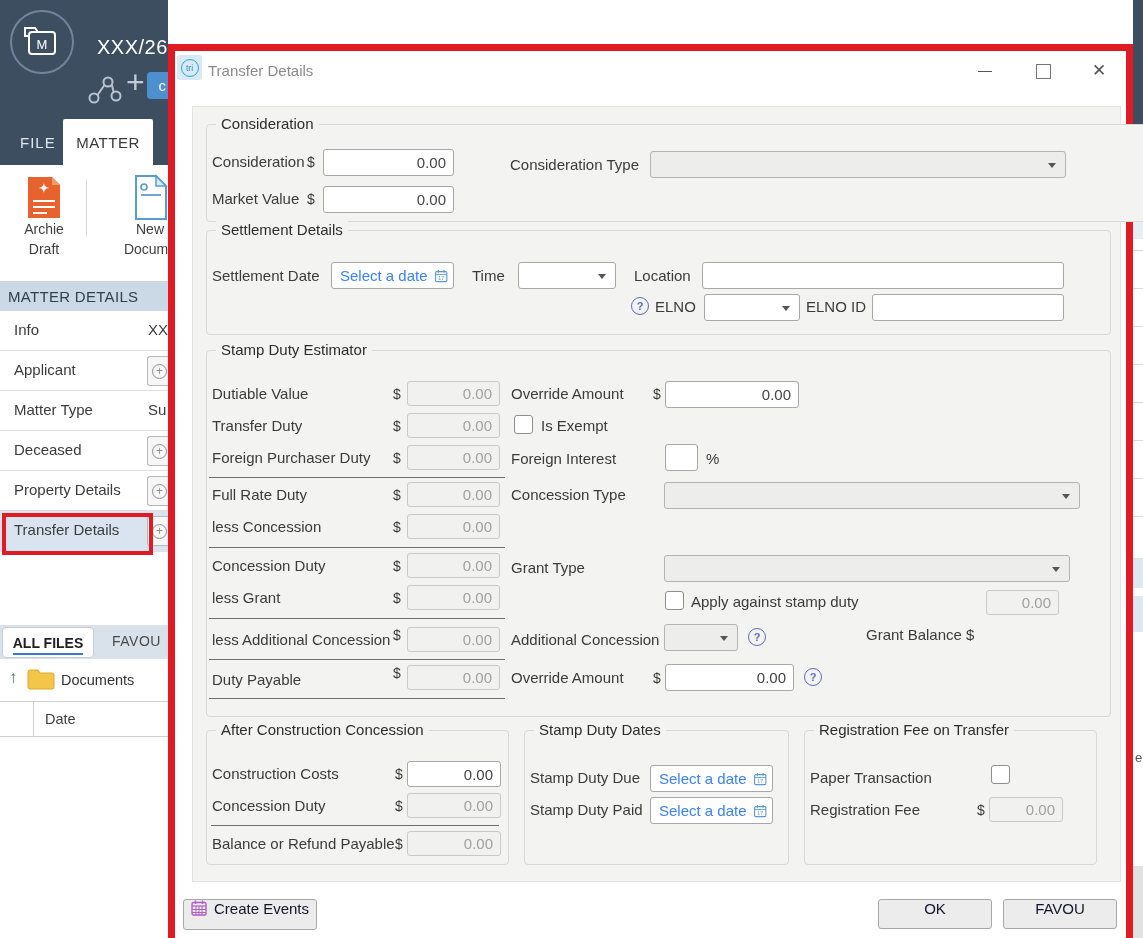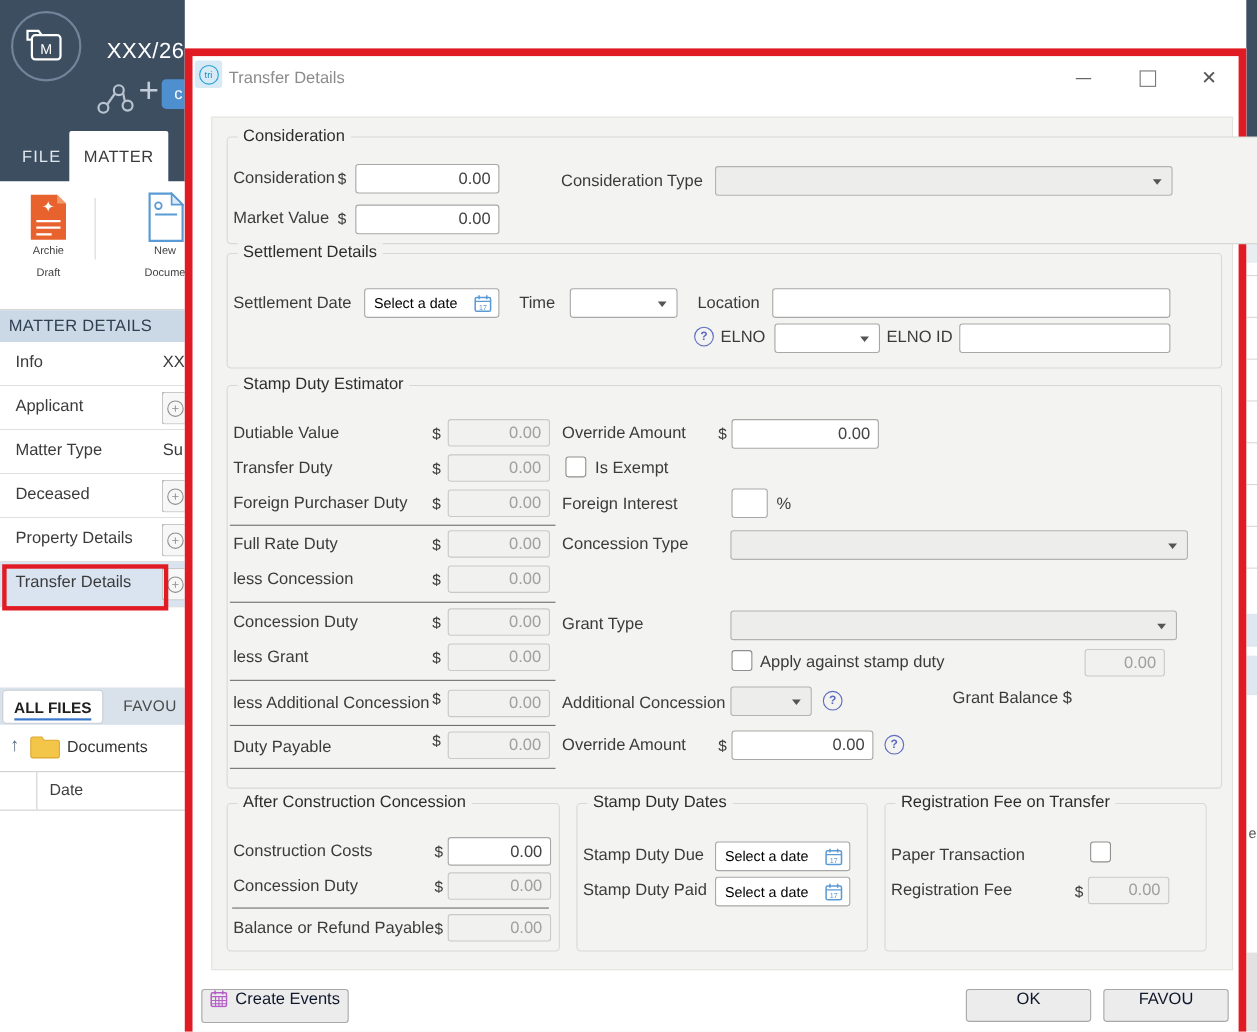--- a/index.html
+++ b/index.html
@@ -13,21 +13,21 @@
   .top-dark-right { left:1133px; top:0; width:10px; height:152px; background:#3d4e61; }
   .logo-circle { left:10px; top:10px; width:64px; height:64px; border:2px solid #72849a; border-radius:50%; display:flex; align-items:center; justify-content:center; }
   .matter-code { left:97px; top:36px; color:#ffffff; font-size:20px; letter-spacing:0.5px; }
   .share-ico { left:88px; top:76px; }
   .plus-ico { left:126px; top:66px; color:#c3ccd6; font-size:32px; font-weight:300; line-height:32px; }
   .blue-frag { left:147px; top:72px; width:21px; height:27px; background:#4e8fd0; border-radius:4px 0 0 4px; color:#fff; font-size:15px; display:flex; align-items:center; justify-content:flex-end; padding-right:2px; }
   .tab-file { left:0; top:119px; width:62px; height:46px; color:#dfe6ee; font-size:15px; letter-spacing:1px; display:flex; align-items:center; padding-left:20px; }
   .tab-matter { left:63px; top:119px; width:90px; height:47px; background:#ffffff; color:#3a3a3a; font-size:15px; letter-spacing:0.5px; display:flex; align-items:center; justify-content:center; border-radius:2px 2px 0 0; }
   .ribbon { left:0; top:165px; width:168px; height:117px; background:#ffffff; border-bottom:1px solid #d4d4d4; }
   .ribbon-divider { left:86px; top:180px; width:1px; height:56px; background:#d8d8d8; }
-  .ribbon-label { font-size:10px; color:#3f3f3f; text-align:center; line-height:20px; white-space:nowrap; }
+  .ribbon-label { font-size:14px; color:#3f3f3f; text-align:center; line-height:20px; white-space:nowrap; }
   .md-header { left:0; top:282px; width:168px; height:29px; background:#cbd9e7; color:#2f4050; font-size:15px; letter-spacing:0.3px; display:flex; align-items:center; padding-left:8px; }
   .md-row { left:0; width:168px; height:40px; border-bottom:1px solid #dfdfdf; background:#fff; }
   .md-row .md-label { position:absolute; left:14px; top:10px; font-size:15px; color:#3b3b3b; white-space:nowrap; }
   .md-row .md-value { position:absolute; left:148px; top:10px; font-size:15px; color:#3b3b3b; white-space:nowrap; }
   .md-row.selected { background:#d9e4f0; }
   .add-frag { position:absolute; left:147px; top:5px; width:21px; height:30px; border:1px solid #b9b9b9; border-right:none; border-radius:3px 0 0 3px; background:#f7f7f7; overflow:hidden; }
   .add-frag .circle-plus { position:absolute; left:4px; top:7px; width:15px; height:15px; border:1px solid #909090; border-radius:50%; color:#909090; font-size:12px; line-height:13px; text-align:center; }
   .annot-box { border:4px solid #e01b24; background:transparent; z-index:6; }
   .files-bar { left:0; top:625px; width:168px; height:34px; background:#d9e1ea; }
   .tab-allfiles { left:2px; top:627px; width:92px; height:31px; background:#ffffff; border:1px solid #c8cdd4; border-radius:4px; font-size:14px; font-weight:bold; color:#1f1f1f; display:flex; align-items:center; justify-content:center; }
@@ -58,21 +58,21 @@
   .legend { position:absolute; top:-10px; left:9px; background:#f3f3f1; padding:0 5px; font-size:15px; color:#2d2d2d; white-space:nowrap; }
   .lbl { position:absolute; font-size:15px; color:#3b3b3b; white-space:nowrap; }
   .cur { position:absolute; font-size:14px; color:#3b3b3b; }
   .inp { position:absolute; background:#fff; border:1px solid #a8a8a8; border-radius:3px; font-size:15px; color:#444; display:flex; align-items:center; justify-content:flex-end; padding:0 7px; height:27px; }
   .inp.left { justify-content:flex-start; }
   .inp.dis { background:#f1f1ef; color:#a0a0a0; border-color:#c9c9c7; }
   .dd { position:absolute; background:#ededec; border:1px solid #b3b3b3; border-radius:3px; height:27px; }
   .dd.white { background:#fff; border-color:#a8a8a8; }
   .dd::after { content:""; position:absolute; right:9px; top:50%; margin-top:-2px; border-left:4px solid transparent; border-right:4px solid transparent; border-top:5px solid #555; }
   .date { position:absolute; background:#fff; border:1px solid #a8a8a8; border-radius:3px; height:27px; display:flex; align-items:center; justify-content:space-between; padding:0 5px 0 8px; }
-  .date .ph { font-size:13px; color:#000000; white-space:nowrap; margin-right:6px; }
+  .date .ph { font-size:15px; color:#3b82f6; white-space:nowrap; margin-right:6px; }
   .chk { position:absolute; width:19px; height:19px; background:#fff; border:1px solid #8f8f8f; border-radius:3px; }
   .help { position:absolute; width:18px; height:18px; border:1.4px solid #5c6bc0; border-radius:50%; color:#5c6bc0; font-size:11px; font-weight:bold; display:flex; align-items:center; justify-content:center; }
   .sep { position:absolute; height:1px; background:#6f6f6f; }
   .btn { position:absolute; background:#ececec; border:1px solid #a8a8a8; border-radius:3px; font-size:15px; color:#0f172a; display:flex; align-items:flex-start; justify-content:center; }
   .bottom-strip { left:168px; top:932px; width:965px; height:6px; background:#e3e5e8; }
 </style>
 </head>
 <body>
 
 <div class="stage">

